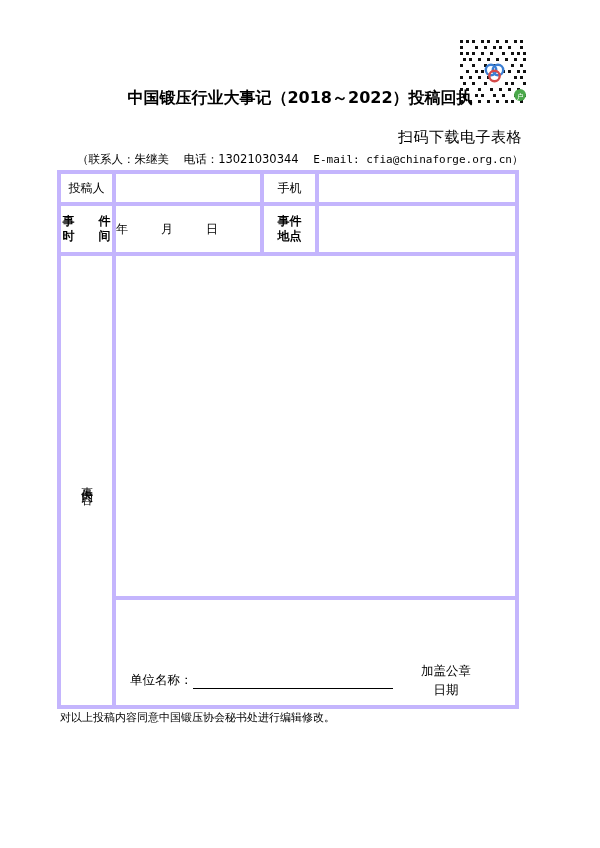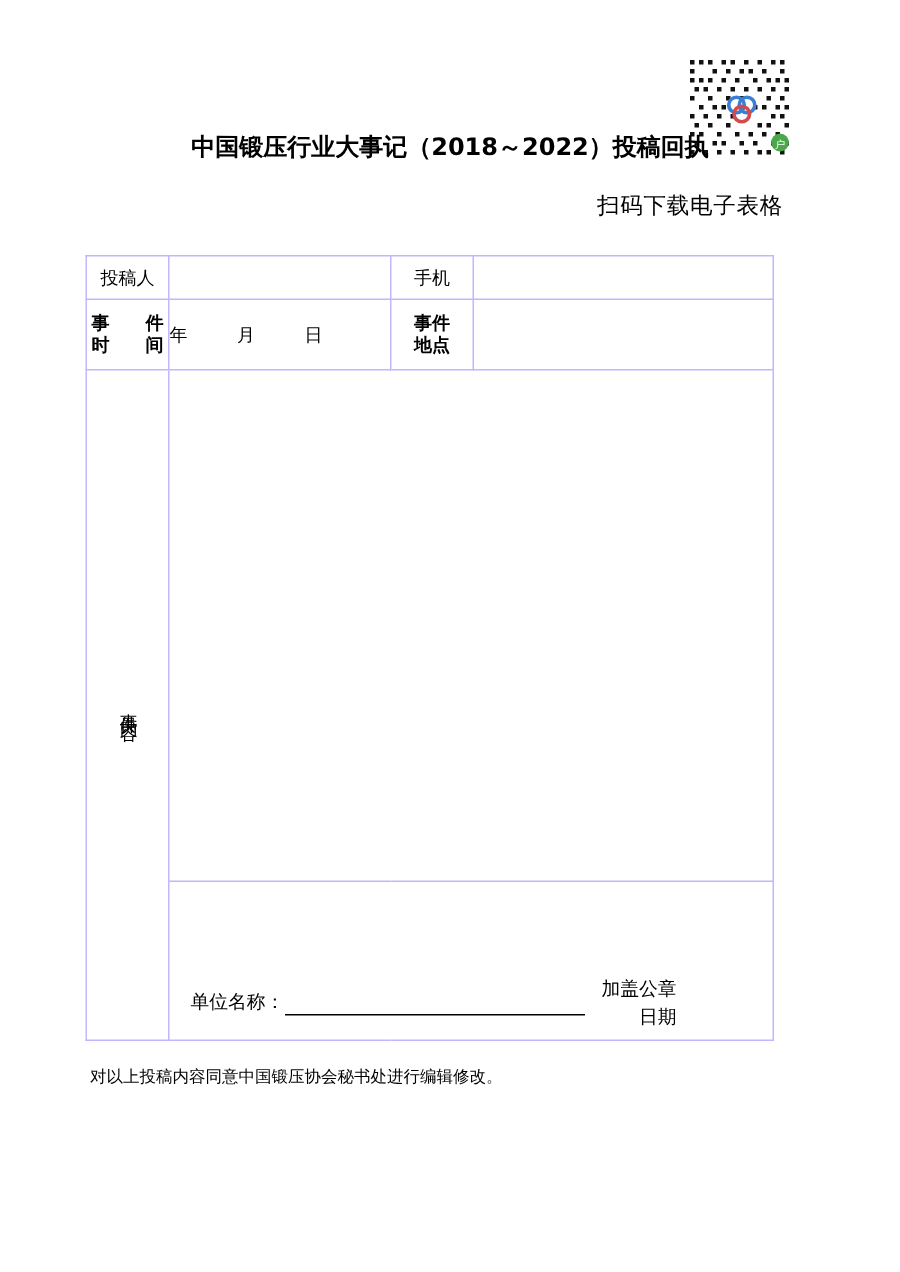--- a/index.html
+++ b/index.html
@@ -81,21 +81,21 @@
   
   .form-table {
     position: absolute;
     left: 57px;
     top: 170px;
     width: 458px;
     border-collapse: collapse;
     table-layout: fixed;
   }
   .form-table td {
-    border: 1px solid #c4b5fd;
+    border: 4px solid #c4b5fd;
     font-size: 12px;
     font-family: "DejaVu Sans", sans-serif;
     vertical-align: middle;
     padding: 0;
   }
   .cell-label {
     text-align: center;
     width: 55px;
     height: 28px;
   }
@@ -160,26 +160,26 @@
   }
   .unit-rule {
     display: inline-block;
     width: 200px;
     border-bottom: 1px solid #000;
     height: 13px;
     vertical-align: bottom;
   }
   .stamp-block {
     position: absolute;
-    right: 64px;
+    right: 44px;
     top: 62px;
     font-size: 12.5px;
     font-family: "DejaVu Sans", sans-serif;
     line-height: 1.5;
-    text-align: right;
+    text-align: center;
   }
 
   
   .footer-note {
     position: absolute;
     left: 60px;
     top: 710px;
     font-size: 11px;
     font-family: "DejaVu Sans", sans-serif;
     white-space: nowrap;
@@ -280,20 +280,27 @@
       <circle cx="36.5" cy="38" r="5.2" fill="none" stroke="#d44a4a" stroke-width="2.4"></circle>
       <circle cx="62" cy="57" r="6" fill="#4aa84a"></circle>
       <text x="62" y="60.5" font-size="7" fill="#ffffff" text-anchor="middle" font-family="DejaVu Sans, sans-serif">户</text>
     </svg>
   </div>
 
   <div class="qr-caption">扫码下载电子表格</div>
 
   <div class="doc-title">中国锻压行业大事记（2018～2022）投稿回执</div>
 
+  <div class="contact-line">
+    <span>（联系人：朱继美</span>
+    <span>&nbsp;&nbsp;</span>
+    <span>电话：13021030344</span>
+    <span>&nbsp;&nbsp;</span>
+    <span class="en">E-mail: cfia@chinaforge.org.cn）</span>
+  </div>
 
   <table class="form-table">
     <colgroup>
       <col style="width:55px">
       <col style="width:148px">
       <col style="width:55px">
       <col style="width:200px">
     </colgroup>
     <tbody>
       <tr>

